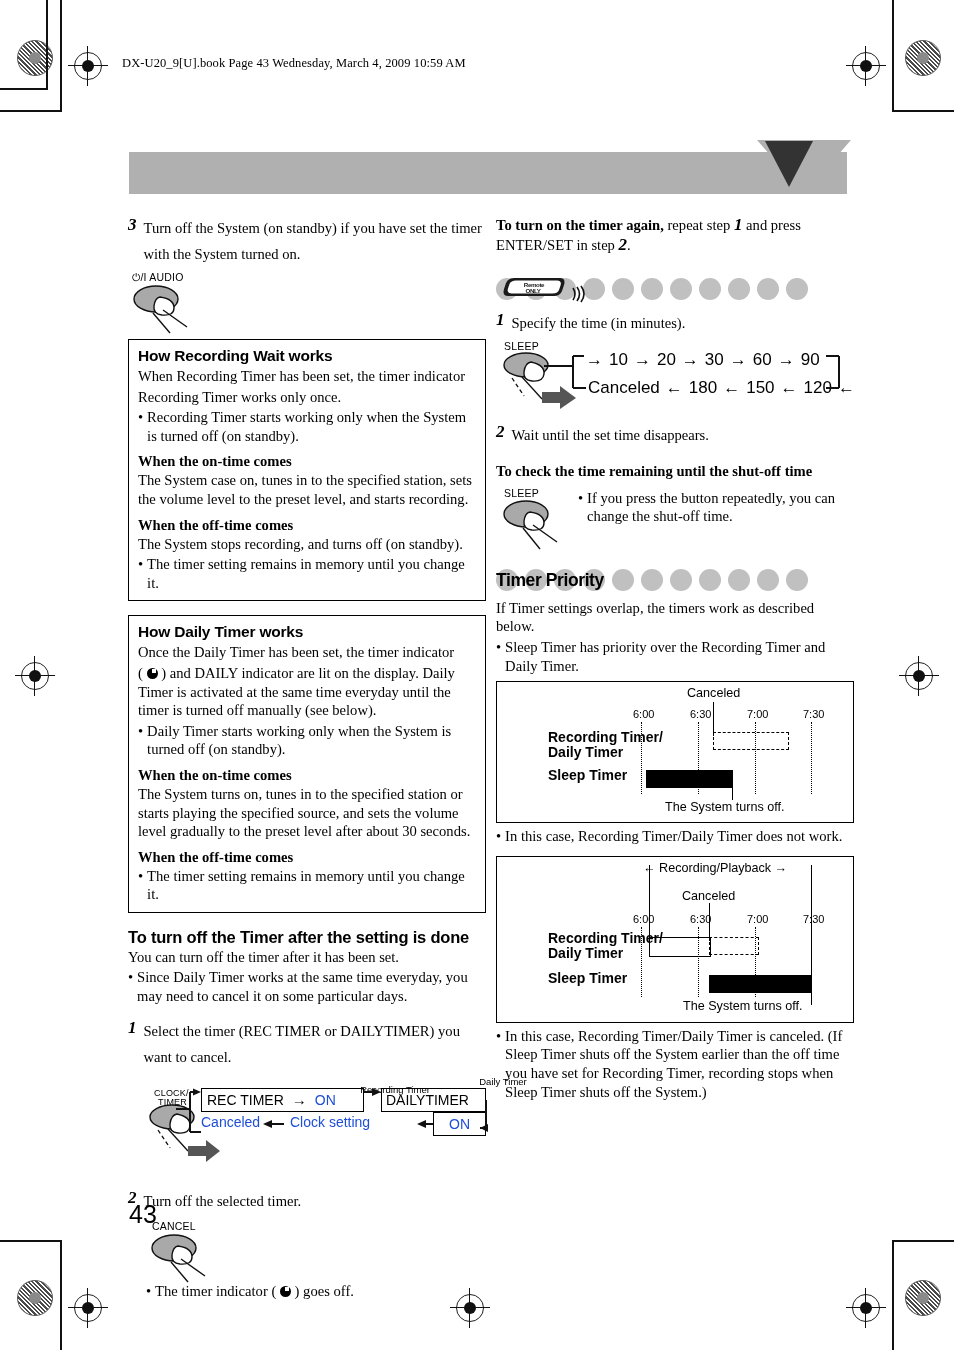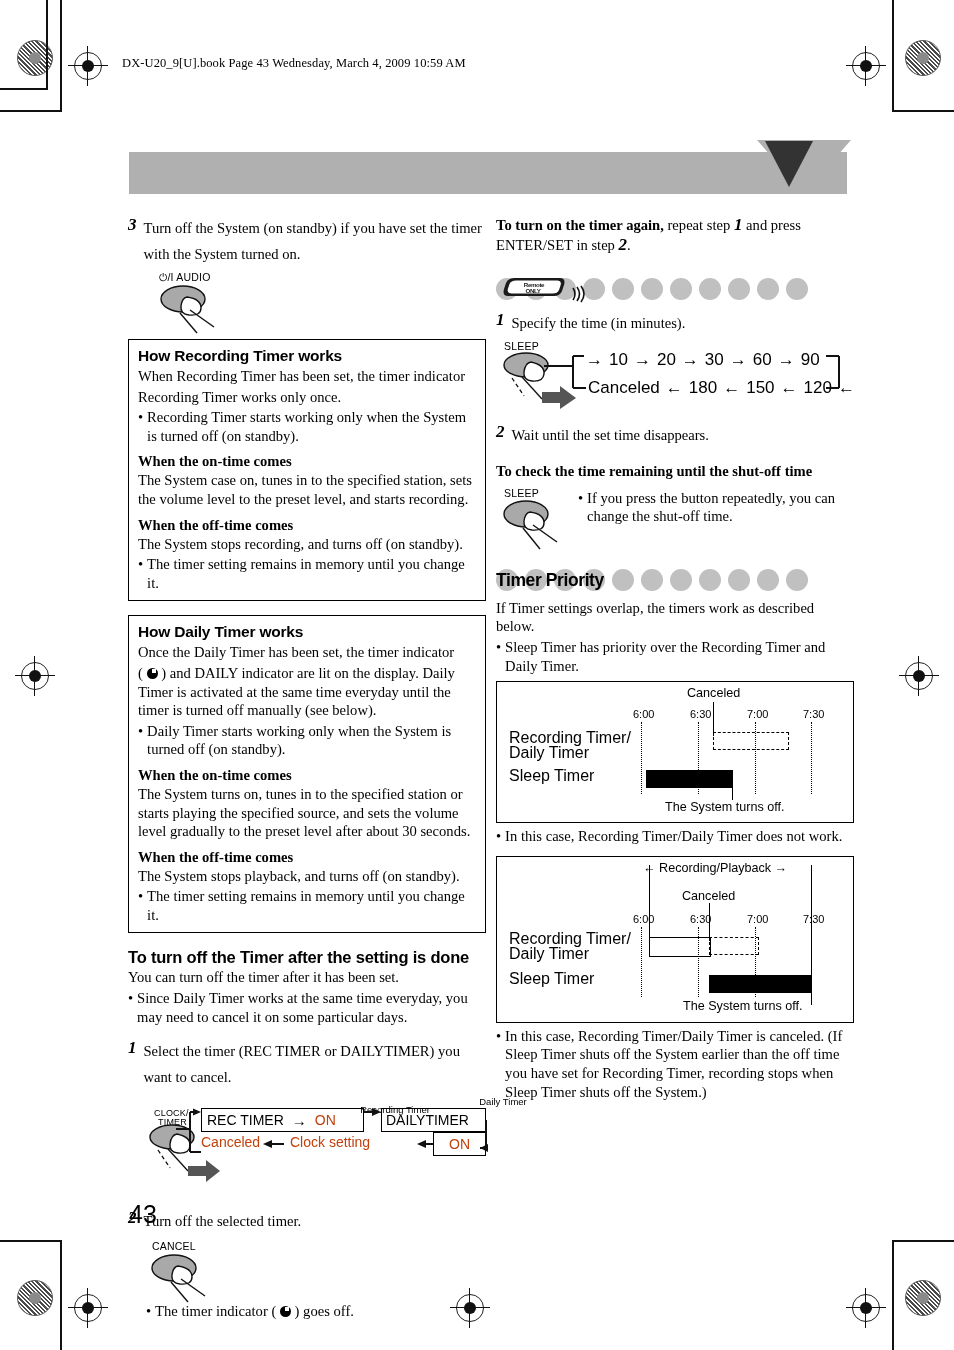--- a/index.html
+++ b/index.html
@@ -65,27 +65,27 @@
           margin-left:6px;}
 
   
   .btnwrap{position:relative;}
   .btnlbl{font-family:"Liberation Sans",sans-serif;font-size:10.5px;line-height:12px;
           letter-spacing:.2px;white-space:nowrap;}
 
   
   .flowbox{border:1.8px solid #000;font-family:"Liberation Sans",sans-serif;
            font-size:14px;display:flex;align-items:center;box-sizing:border-box;}
-  .grey{color:#c2410c;}
+  .grey{color:#1d4ed8;}
   .smcap{font-family:"Liberation Sans",sans-serif;font-size:9.5px;text-align:center;}
 
   
   .chart{border:1.6px solid #000;position:relative;margin-top:6px;}
   .chart .lbl{position:absolute;font-family:"Liberation Sans",sans-serif;
-              font-weight:normal;font-size:16px;line-height:15px;}
+              font-weight:bold;font-size:14px;line-height:15px;margin-left:39px;}
   .chart .tick{position:absolute;font-family:"Liberation Sans",sans-serif;font-size:11px;}
   .chart .vline{position:absolute;width:0;border-left:1.6px dotted #000;}
   .chart .solidline{position:absolute;width:0;border-left:1.8px solid #000;}
   .chart .sleepbar{position:absolute;background:#000;}
   .chart .dashbar{position:absolute;border:1.8px dashed #000;}
   .chart .solidbar{position:absolute;border:1.8px solid #000;}
   .chart .cap{position:absolute;font-family:"Liberation Sans",sans-serif;font-size:12.6px;}
 
   .pageno{position:absolute;left:129px;top:1200px;font-family:"Liberation Sans",sans-serif;
           font-weight:normal;font-size:25px;}
@@ -143,32 +143,32 @@
   <div class="bigtri"></div>
   <div class="darktri"></div>
 
   <div class="col colL">
 
     <div class="step">
       <div class="stepnum">3</div>
       <div class="steptxt">Turn off the System (on standby) if you have set the timer with the System turned on.</div>
     </div>
 
-    <div class="btnwrap" style="height:62px;margin-top:4px;margin-left:27px;">
+    <div class="btnwrap" style="height:62px;margin-top:4px;">
       <div class="btnlbl" style="position:absolute;left:4px;top:0;">⏻/I AUDIO</div>
       <svg width="90" height="52" style="position:absolute;left:2px;top:12px;">
         <ellipse cx="26" cy="16" rx="22" ry="13" fill="#a9a9a9" stroke="#111" stroke-width="1.4"></ellipse>
         <path d="M30 14 q14 2 14 11 q0 8 -12 7 q-9 -1 -8 -9 q1 -8 6 -9 z" fill="#fff" stroke="#111" stroke-width="1.4"></path>
         <line x1="33" y1="27" x2="57" y2="44" stroke="#111" stroke-width="1.4"></line>
         <line x1="23" y1="30" x2="40" y2="50" stroke="#111" stroke-width="1.4"></line>
       </svg>
     </div>
 
     <div class="box">
-      <div class="boxhd">How Recording Timer works</div>
+      <div class="boxhd">How Recording Wait works</div>
       <div class="p">When Recording Timer has been set, the timer indicator</div>
       <div class="p">Recording Timer works only once.</div>
       <div class="bullet">
           <span class="dot">•</span>
           <span>Recording Timer starts working only when the System is turned off (on standby).</span>
         </div>
       <div class="subhd">When the on-time comes</div>
       <div class="p">The System case on, tunes in to the specified station, sets the volume level to the preset level, and starts recording.</div>
       <div class="subhd">When the off-time comes</div>
       <div class="p">The System stops recording, and turns off (on standby).</div>
@@ -182,21 +182,20 @@
       <div class="boxhd">How Daily Timer works</div>
       <div class="p">Once the Daily Timer has been set, the timer indicator</div>
       <div class="p">(&nbsp;<span class="clock"></span>&nbsp;<span>) and DAILY indicator are lit on the display. Daily Timer is activated at the same time everyday until the timer is turned off manually (see below).</span></div>
       <div class="bullet">
           <span class="dot">•</span>
           <span>Daily Timer starts working only when the System is turned off (on standby).</span>
         </div>
       <div class="subhd">When the on-time comes</div>
       <div class="p">The System turns on, tunes in to the specified station or starts playing the specified source, and sets the volume level gradually to the preset level after about 30 seconds.</div>
       <div class="subhd">When the off-time comes</div>
-      <div class="p">The System stops playback, and turns off (on standby).</div>
       <div class="bullet">
           <span class="dot">•</span>
           <span>The timer setting remains in memory until you change it.</span>
         </div>
     </div>
 
     <div class="boxhd" style="font-size:16.5px;margin-top:2px;">To turn off the Timer after the setting is done</div>
     <div class="p">You can turn off the timer after it has been set.</div>
     <div class="bullet">
         <span class="dot">•</span>

